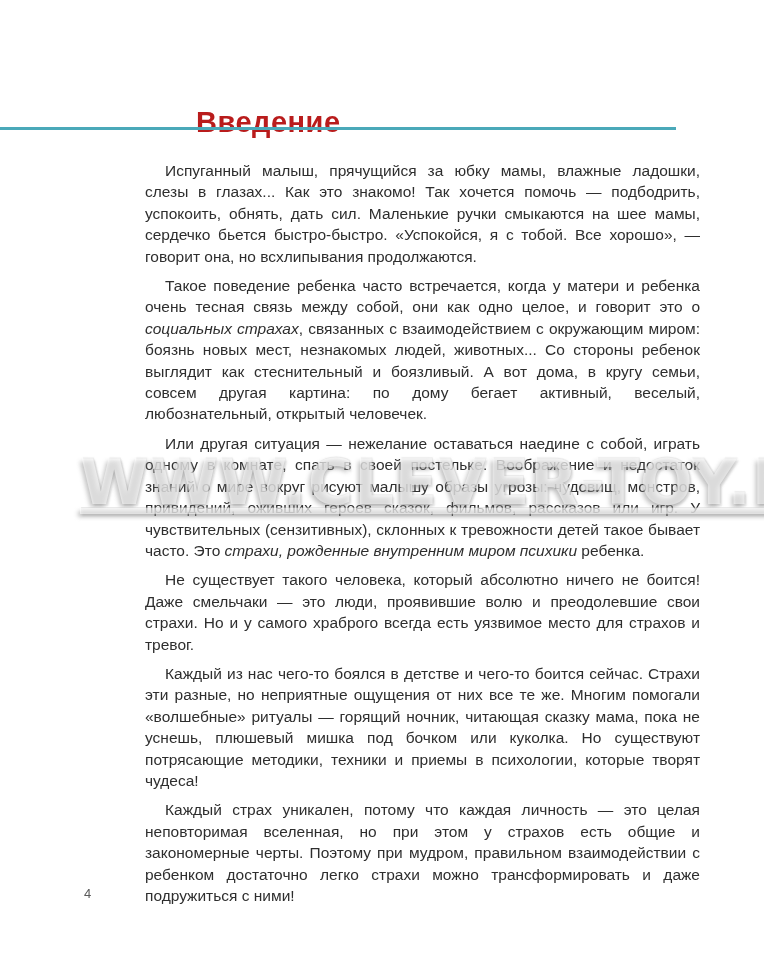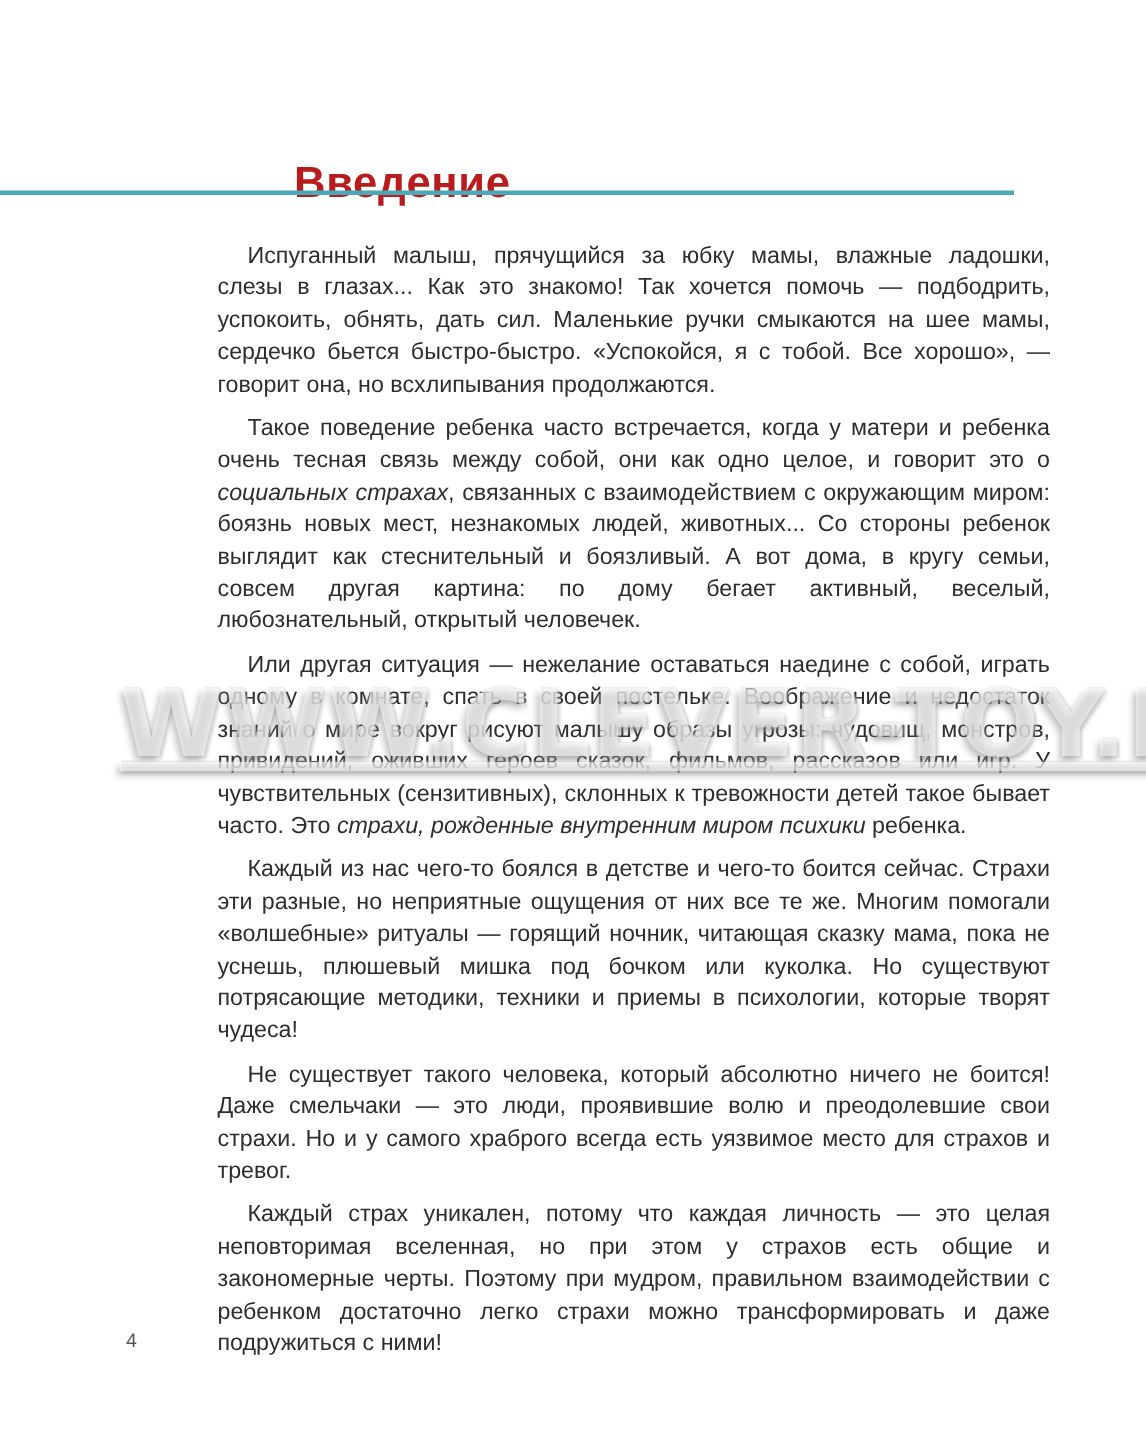--- a/index.html
+++ b/index.html
@@ -82,22 +82,22 @@
 <div class="page">
 
   <h1 class="chapter-title">Введение</h1>
 
   <div class="title-divider"></div>
 
   <div class="body-text">
     <p><span>Испуганный малыш, прячущийся за юбку мамы, влажные ладошки, слезы в глазах... Как это знакомо! Так хочется помочь — подбодрить, успокоить, обнять, дать сил. Маленькие ручки смыкаются на шее мамы, сердечко бьется быстро-быстро. «Успокойся, я с тобой. Все хорошо», — говорит она, но всхлипывания продолжаются.</span></p>
     <p><span>Такое поведение ребенка часто встречается, когда у матери и ребенка очень тесная связь между собой, они как одно целое, и говорит это о </span><em>социальных страхах</em><span>, связанных с взаимодействием с окружающим миром: боязнь новых мест, незнакомых людей, животных... Со стороны ребенок выглядит как стеснительный и боязливый. А вот дома, в кругу семьи, совсем другая картина: по дому бегает активный, веселый, любознательный, открытый человечек.</span></p>
     <p><span>Или другая ситуация — нежелание оставаться наедине с собой, играть одному в комнате, спать в своей постельке. Воображение и недостаток знаний о мире вокруг рисуют малышу образы угрозы: чудовищ, монстров, привидений, оживших героев сказок, фильмов, рассказов или игр. У чувствительных (сензитивных), склонных к тревожности детей такое бывает часто. Это </span><em>страхи, рожденные внутренним миром психики</em><span> ребенка.</span></p>
+    <p><span>Не существует такого человека, который абсолютно ничего не боится! Даже смельчаки — это люди, проявившие волю и преодолевшие свои страхи. Но и у самого храброго всегда есть уязвимое место для страхов и тревог.</span></p>
     <p><span>Каждый из нас чего-то боялся в детстве и чего-то боится сейчас. Страхи эти разные, но неприятные ощущения от них все те же. Многим помогали «волшебные» ритуалы — горящий ночник, читающая сказку мама, пока не уснешь, плюшевый мишка под бочком или куколка. Но существуют потрясающие методики, техники и приемы в психологии, которые творят чудеса!</span></p>
-    <p><span>Не существует такого человека, который абсолютно ничего не боится! Даже смельчаки — это люди, проявившие волю и преодолевшие свои страхи. Но и у самого храброго всегда есть уязвимое место для страхов и тревог.</span></p>
     <p><span>Каждый страх уникален, потому что каждая личность — это целая неповторимая вселенная, но при этом у страхов есть общие и закономерные черты. Поэтому при мудром, правильном взаимодействии с ребенком достаточно легко страхи можно трансформировать и даже подружиться с ними!</span></p>
   </div>
 
   <div class="watermark">WWW.CLEVER-TOY.RU</div>
 
   <div class="page-number">4</div>
 
 </div>
 
 </body></html>

